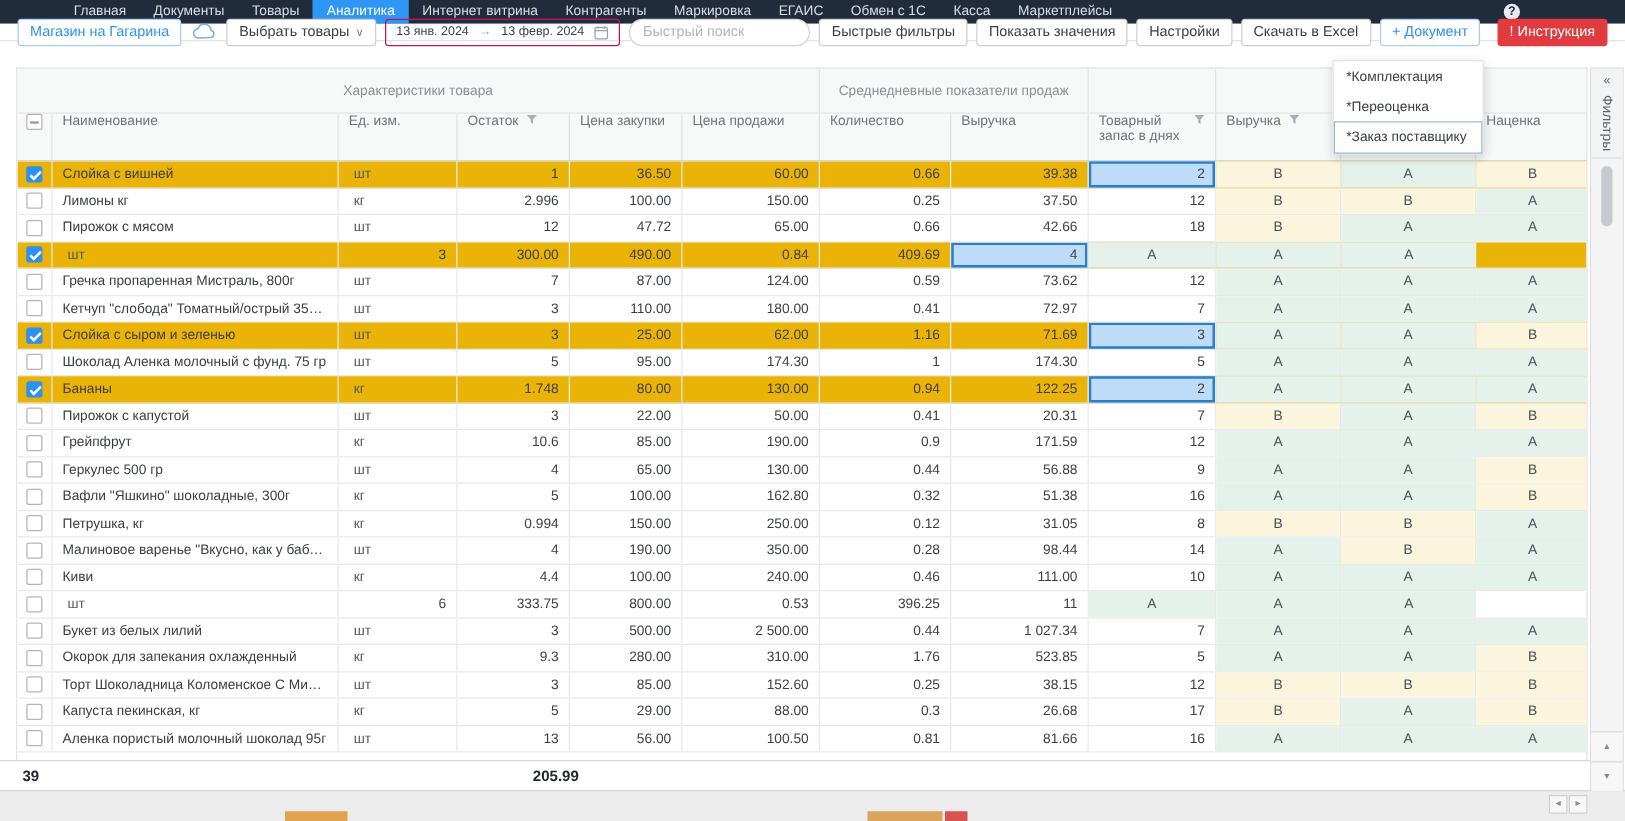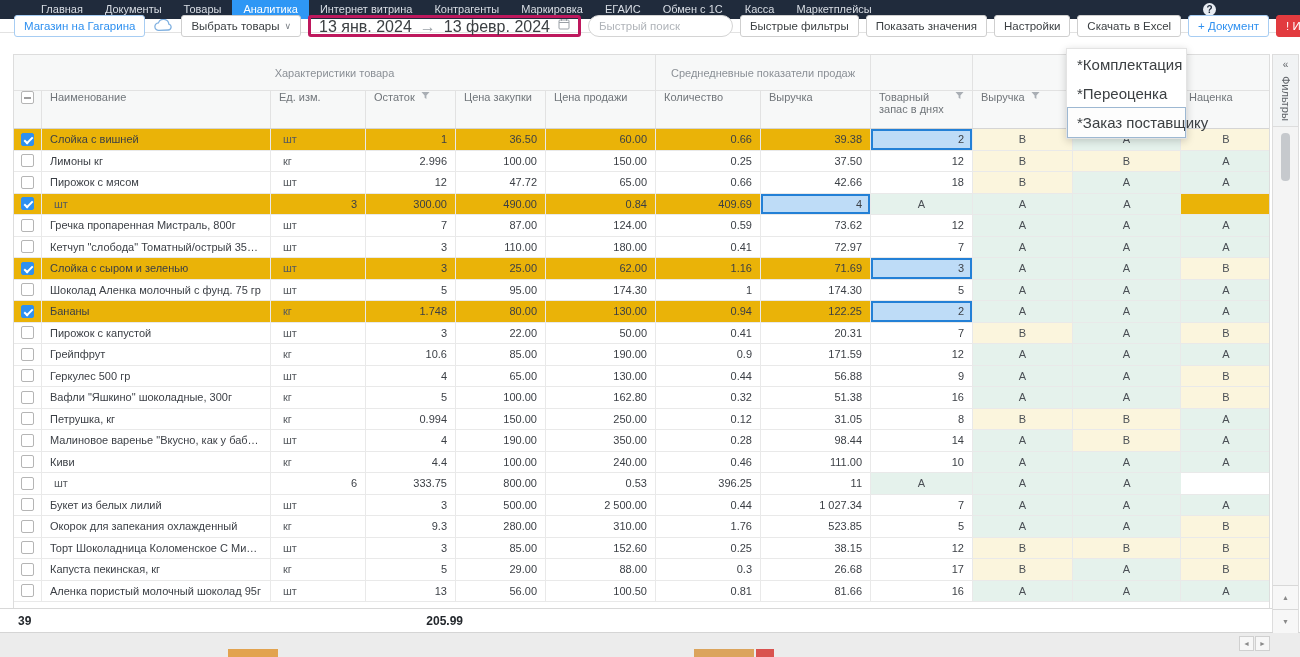--- a/index.html
+++ b/index.html
@@ -1,37 +1,37 @@
 <!DOCTYPE html>
 <html><head>
 <meta charset="utf-8">
 <style>
   *{margin:0;padding:0;box-sizing:border-box}
   html,body{width:1300px;height:657px;overflow:hidden;background:#fff;position:relative;
     font-family:"Liberation Sans","DejaVu Sans",sans-serif;}
 
   
   .topnav{position:absolute;top:0;left:0;width:1300px;height:19px;background:#202b3c;
-    display:flex;align-items:flex-start;padding-left:30px;z-index:10}
+    display:flex;align-items:flex-start;padding-left:48px;z-index:10}
   .navitem{color:#d9dee5;font-size:11px;line-height:19px;padding:0 11px;cursor:pointer;white-space:nowrap}
   .navitem.active{background:#2e97f5;color:#fff}
   .nav-help{margin-left:auto;margin-right:84px;align-self:center;width:13px;height:13px;border-radius:50%;
     background:#e8ecf2;color:#202b3c;font-size:10px;font-weight:bold;text-align:center;line-height:13px;cursor:pointer}
 
   
   .toolbar{position:absolute;top:19px;left:0;width:1300px;height:14px;background:#fff;
     border-bottom:1px solid #e2e2e2;display:flex;align-items:center;gap:7px;padding:0 14px;z-index:10}
   .btn{height:22px;background:#fff;border:1px solid #cfcfcf;border-radius:3px;color:#3c4043;
     font-size:11.5px;padding:0 9px;display:flex;align-items:center;gap:5px;white-space:nowrap;cursor:pointer}
   .btn.blue{color:#2e90f0;border-color:#a7cdf3}
   .btn.red{background:#e23b3f;border-color:#e23b3f;color:#fff;margin-left:auto}
   .iconbtn{height:22px;display:flex;align-items:center;padding:0 2px;cursor:pointer}
   .chev{font-size:9px;color:#7a7f85}
-  .daterange{height:22px;border:3px solid #be185d;border-radius:3px;display:flex;align-items:flex-start;
-    gap:8px;padding:0 8px;font-size:16px;color:#3c4043;white-space:nowrap}
+  .daterange{height:22px;border:1px solid #be185d;border-radius:3px;display:flex;align-items:center;
+    gap:8px;padding:0 8px;font-size:10px;color:#3c4043;white-space:nowrap}
   .daterange .arr{color:#9aa0a6}
   .search{height:22px;width:145px;border:1px solid #d4d4d4;border-radius:11px;padding:0 10px;
     font-size:11.5px;color:#3c4043;outline:none}
   .search::placeholder{color:#b0b4b9}
 
   
   .tablewrap{position:absolute;top:54px;left:13px;width:1257px;height:554px;
     border:1px solid #ddd;border-bottom:none;z-index:1}
   .grid{display:grid;grid-template-columns:28px 229px 95px 90px 90px 110px 105px 110px 102px 100px 108px 90px}
   .ggrid{display:grid;grid-template-columns:642px 215px 102px 298px}
@@ -95,21 +95,21 @@
   .vtrack{position:absolute;top:72px;left:0;width:25px;height:458px;background:#f4f4f4}
   .vthumb{position:absolute;top:6px;left:8px;width:9px;height:48px;background:#c6c9cd;border-radius:4px}
   .vbtn{position:absolute;left:0;width:25px;height:24px;background:#f7f7f7;border-top:1px solid #d8d8d8;
     color:#8a8a8a;font-size:7px;display:flex;align-items:center;justify-content:center;cursor:pointer}
   .vbtn.up{top:530px}
   .vbtn.down{top:554px}
 
   
   .dropdown{position:absolute;left:1066px;top:48px;width:121px;background:#fff;
     border:1px solid #e3e3e3;box-shadow:0 2px 8px rgba(0,0,0,.18);z-index:40;padding:1px}
-  .ditem{font-size:15px;color:#3c4043;padding:6px 9px;cursor:pointer;white-space:nowrap}
+  .ditem{font-size:11px;color:#3c4043;padding:6px 9px;cursor:pointer;white-space:nowrap}
   .ditem.hl{outline:1px solid #9db8d2;background:#fdfdfd}
 </style>
 </head>
 <body>
 
 <nav class="topnav">
   <div class="navitem">Главная</div>
   <div class="navitem">Документы</div>
   <div class="navitem">Товары</div>
   <div class="navitem active">Аналитика</div>

